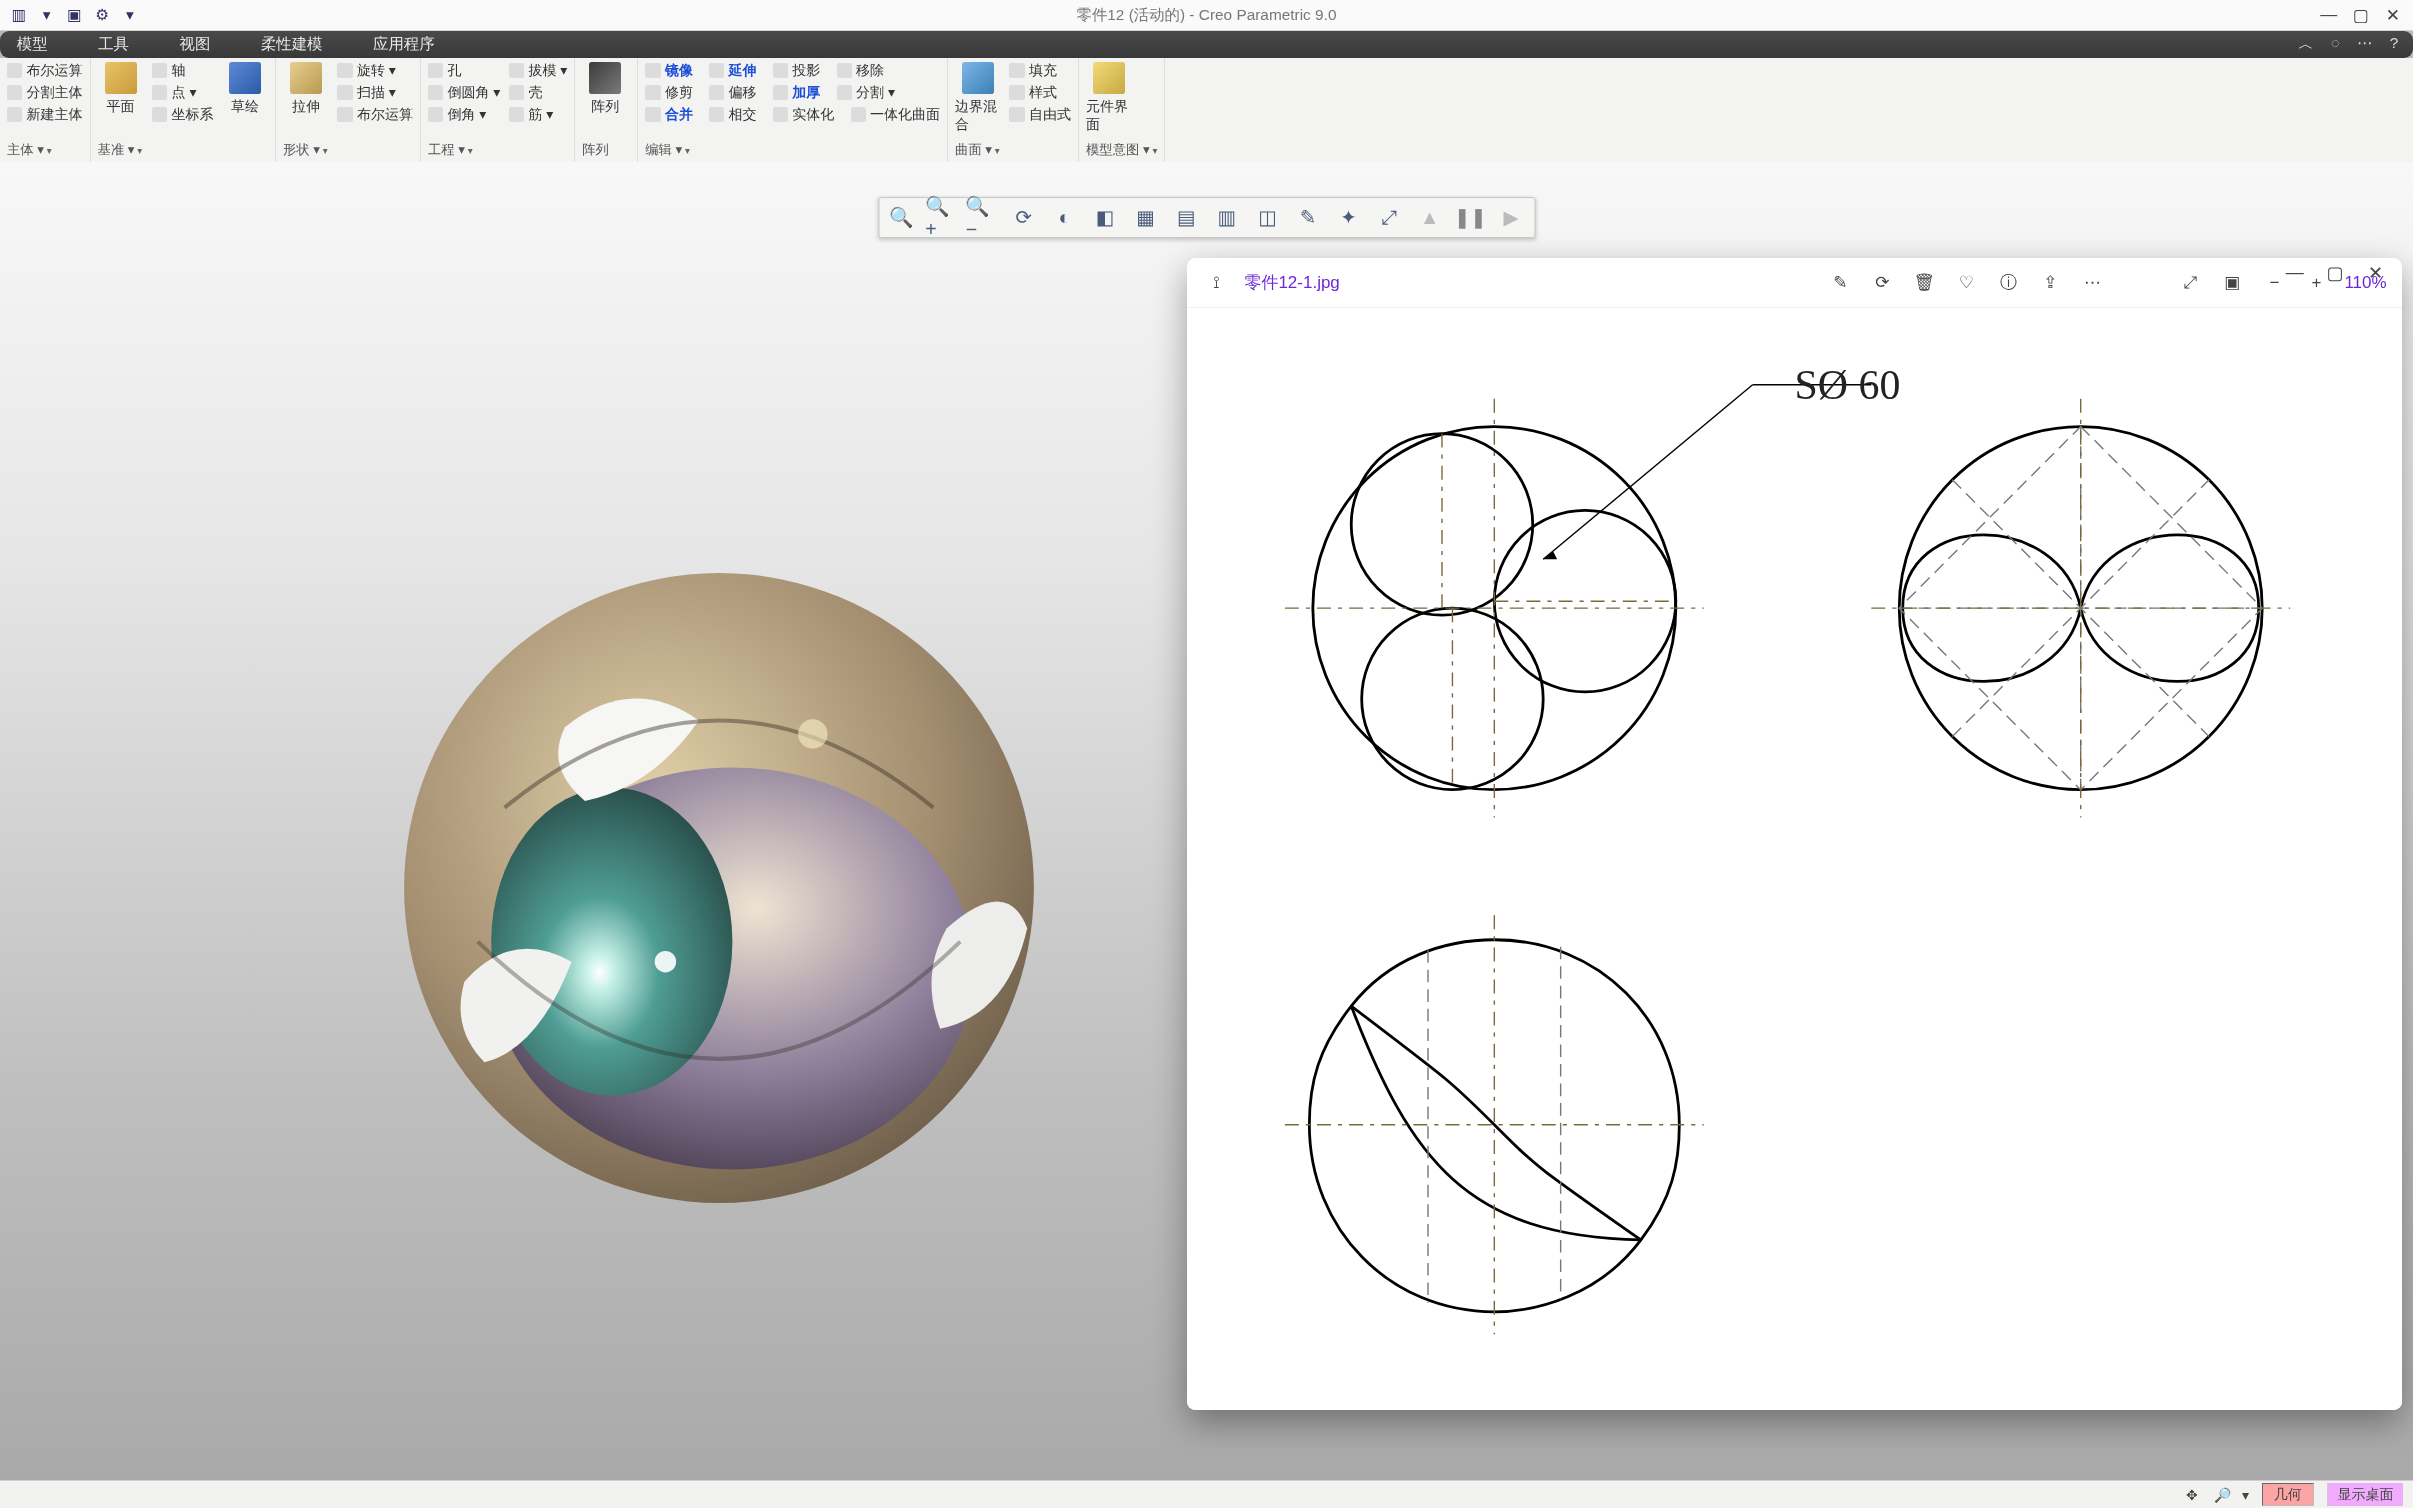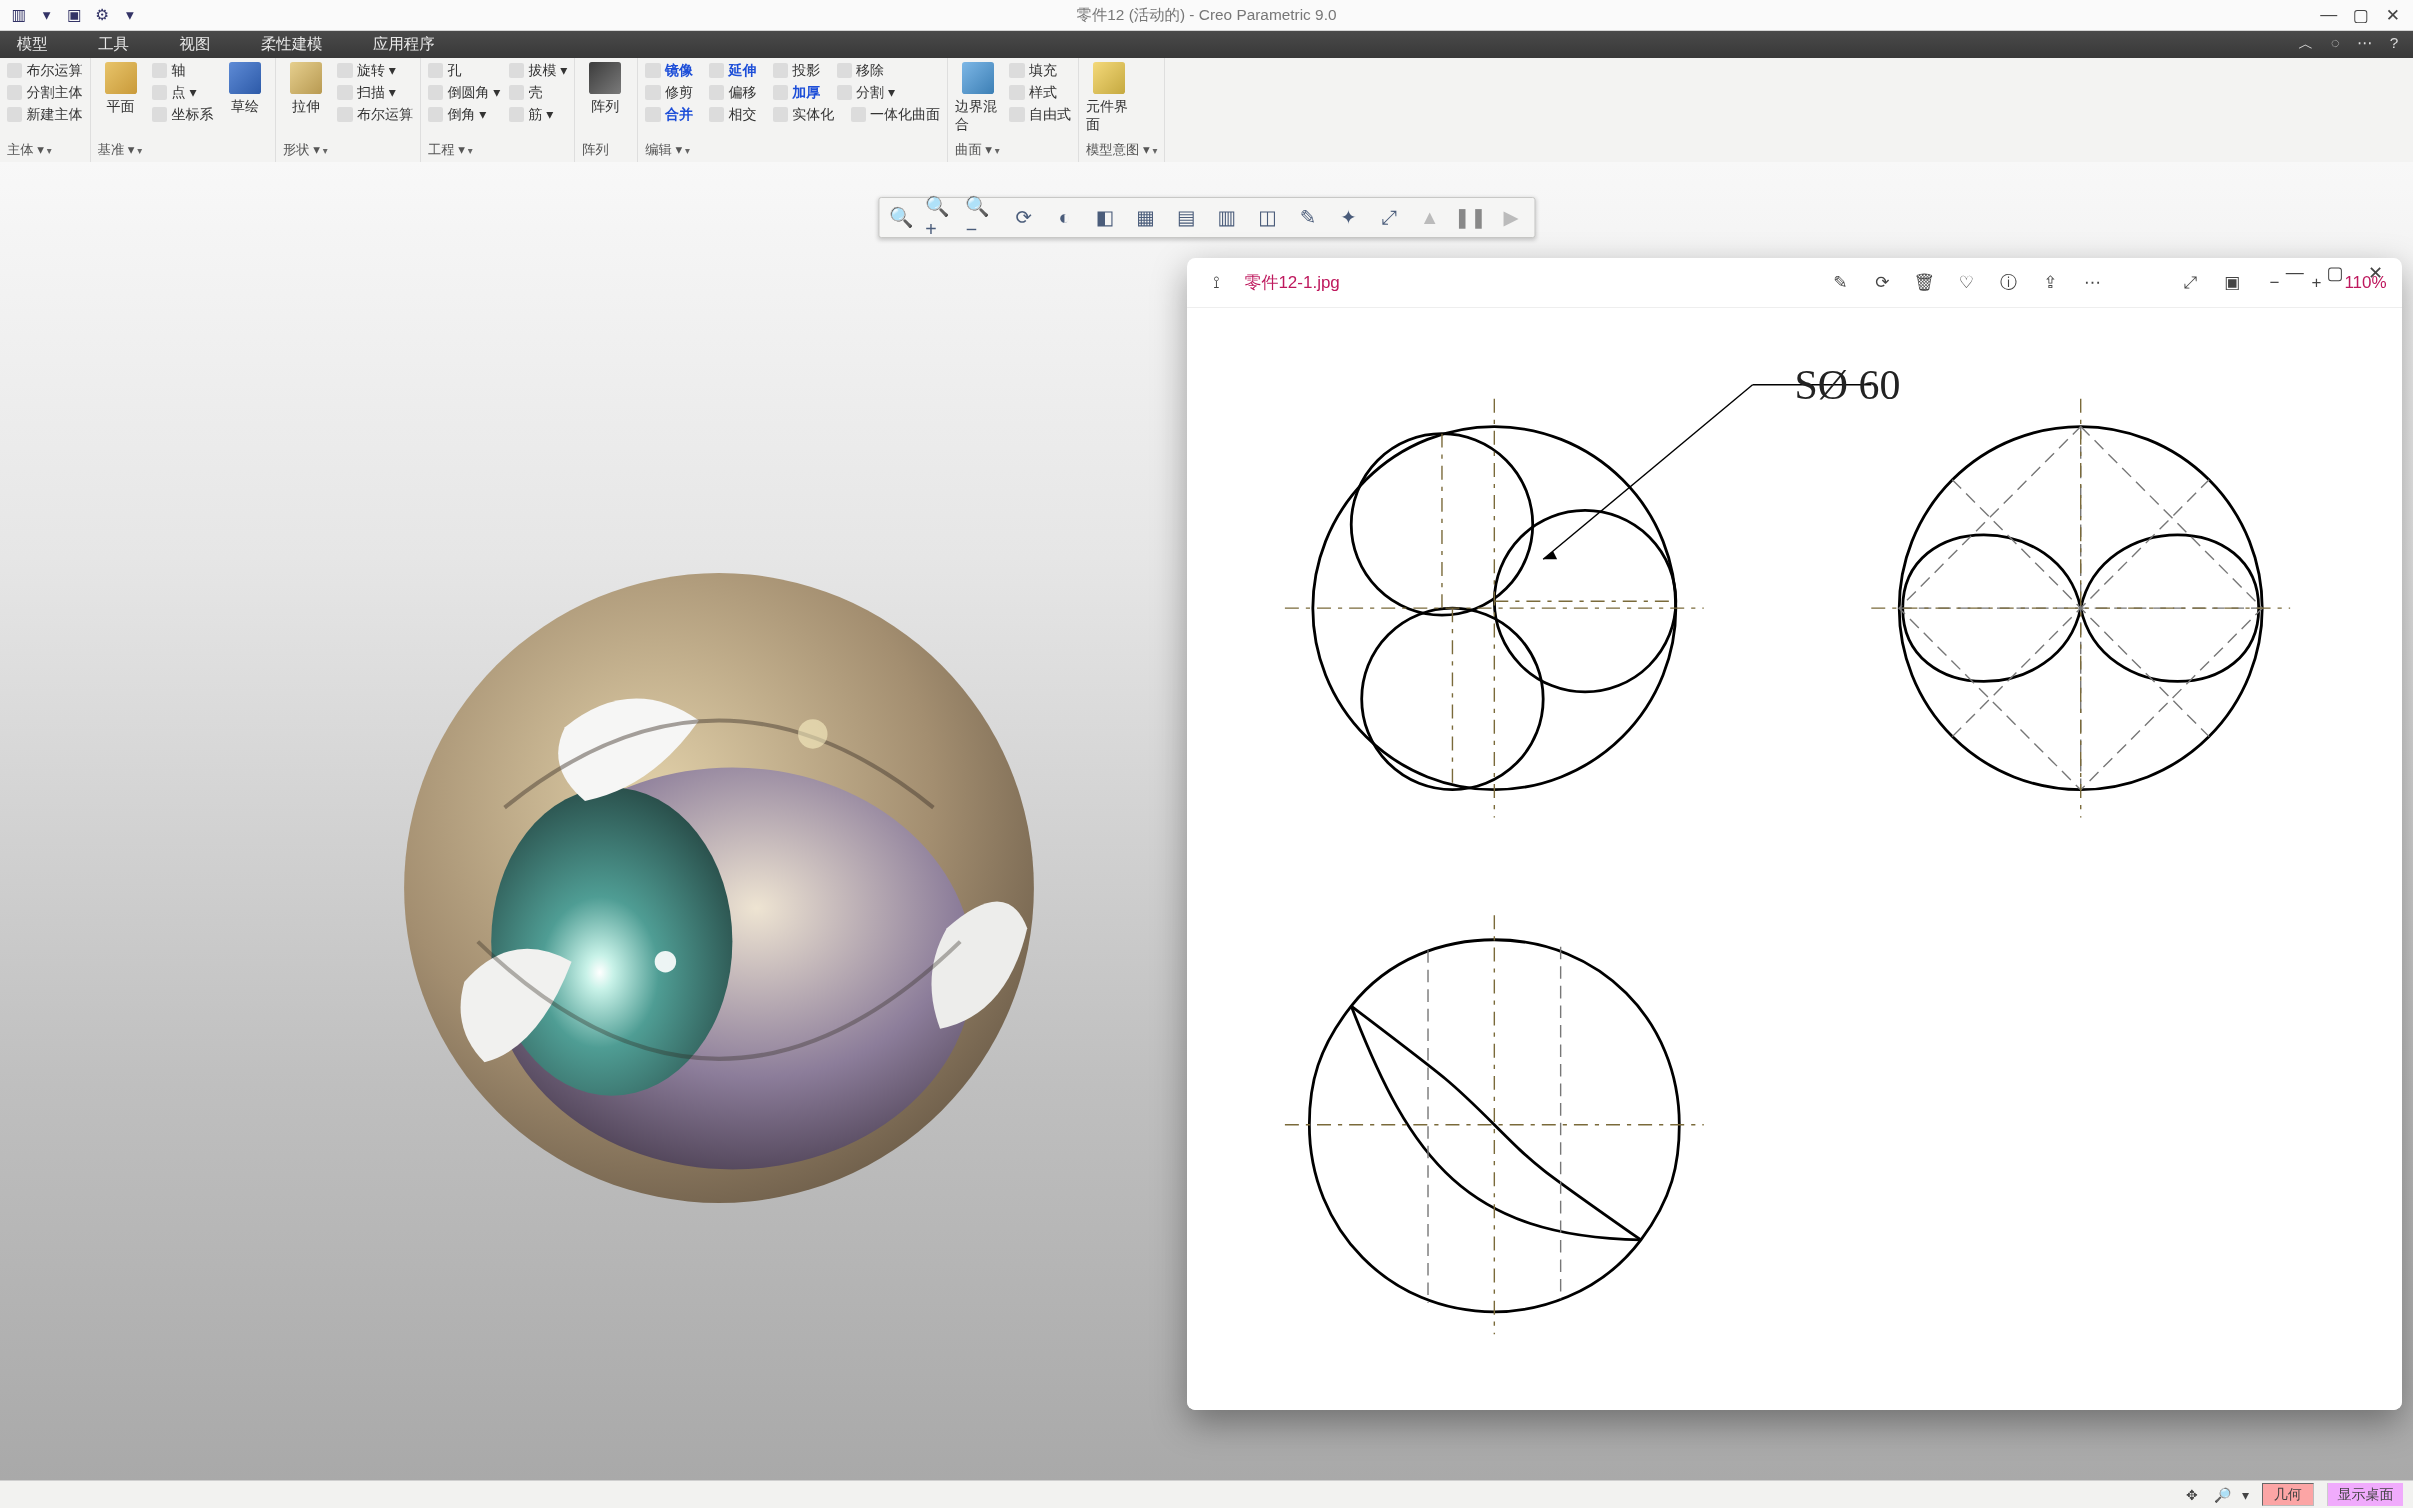--- a/index.html
+++ b/index.html
@@ -11,21 +11,21 @@
     border-bottom: 0.7px solid #d4d4d4; position: relative;
   }
   .titlebar .qat { display: flex; align-items: center; gap: 9.8px; padding: 0 9.8px; }
   .titlebar .qat .qat-item { width: 18px; height: 18px; display:flex;align-items:center;justify-content:center;color:#336; }
   .titlebar .win-title { position:absolute; left:50%; transform:translateX(-50%); color:#777; font-size:15.4px; }
   .titlebar .win-controls { position:absolute; right:4.2px; display:flex; gap:0; }
   .titlebar .win-controls div { width:32px; height:26.5px; display:flex;align-items:center;justify-content:center;color:#444;font-size:17px; }
 
   .menubar {
     height: 26.5px; background: linear-gradient(#4a4a4a,#383838); display:flex; align-items:center;
-    font-size: 15.4px; color:#e8e8e8; padding-left: 7px; gap: 31px;
+    font-size: 15.4px; color:#e8e8e8; padding-left: 7px; gap: 31px; border-radius: 9px;
   }
   .menubar .mitem { padding:2.8px 9.8px; }
   .menubar .collapse-region { margin-left:auto; display:flex; gap:8.4px; padding-right:8.4px; color:#ddd; font-size:15.4px;}
   .menubar .collapse-region div{width:21px;text-align:center;}
 
   .ribbon {
     height: 105px; background: #f3f3f2; border-bottom: 0.7px solid #cfcfcf;
     display:flex; align-items:stretch; font-size:14px; color:#333;
   }
   .ribbon .group {
@@ -83,21 +83,21 @@
     position:absolute; left:1187px; top:258px; width:1215px; height:1152px;
     background:#ffffff; border-radius:8.4px; box-shadow:0 12.6px 34px rgba(0,0,0,.35);
     display:flex; flex-direction:column; overflow:hidden;
   }
   .viewer .vbar {
     height:50px; display:flex; align-items:center; padding:0 15.4px;
     font-size:17px; color:#333; gap:14px; border-bottom:0.7px solid #eee;
   }
   .viewer .vbar .spacer{flex:1;}
   .viewer .vbar .vbtn{ width:28px;height:28px;display:flex;align-items:center;justify-content:center;color:#444;border-radius:4.2px;}
-  .viewer .vbar .vtext{ font-size:17px; color:#be185d; }
+  .viewer .vbar .vtext{ font-size:17px; color:#6d28d9; }
   .vwin-controls{position:absolute; right:7px; top:2.8px; display:flex; gap:1.4px;}
   .vwin-controls div{width:39px;height:24px;display:flex;align-items:center;justify-content:center;font-size:18px;color:#444;}
   .viewer .canvas{
     flex:1; background:#fff; position:relative;
   }
   .viewer svg { position:absolute; }
 </style>
 </head>
 <body>
 

